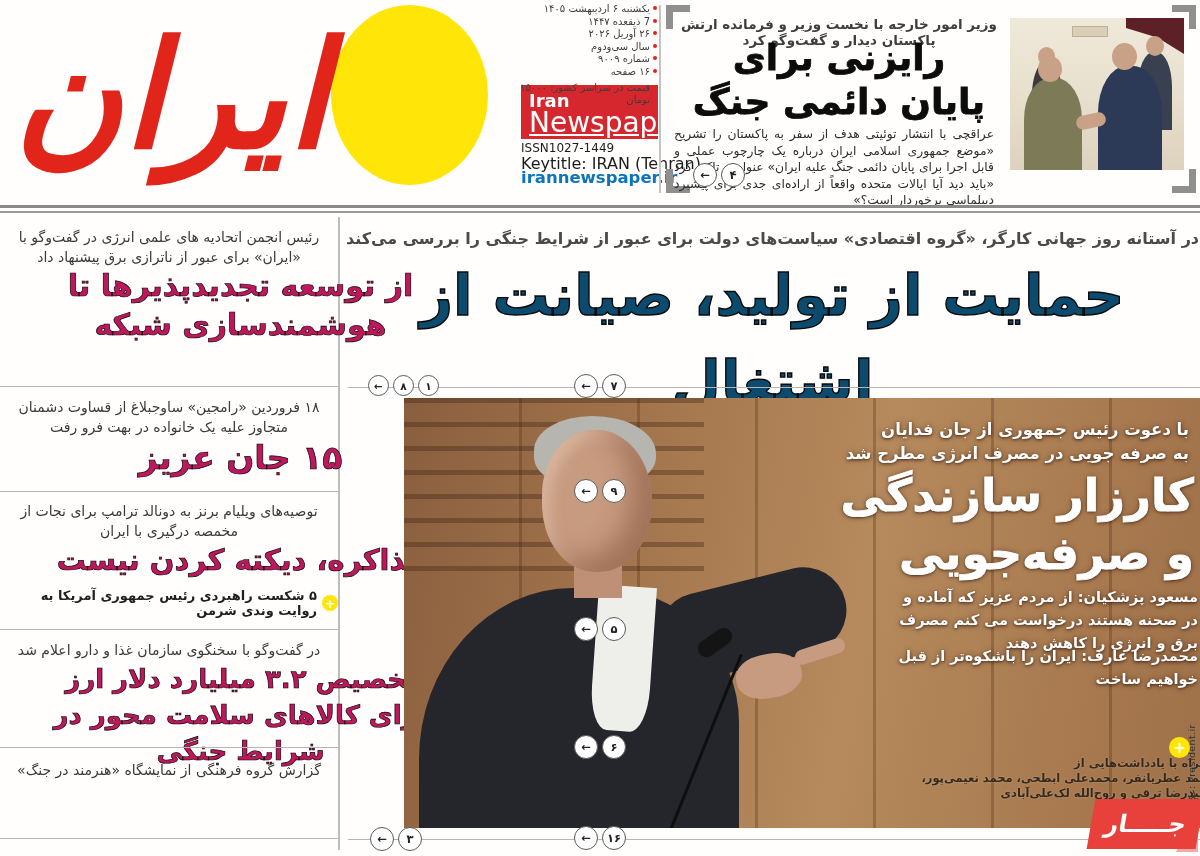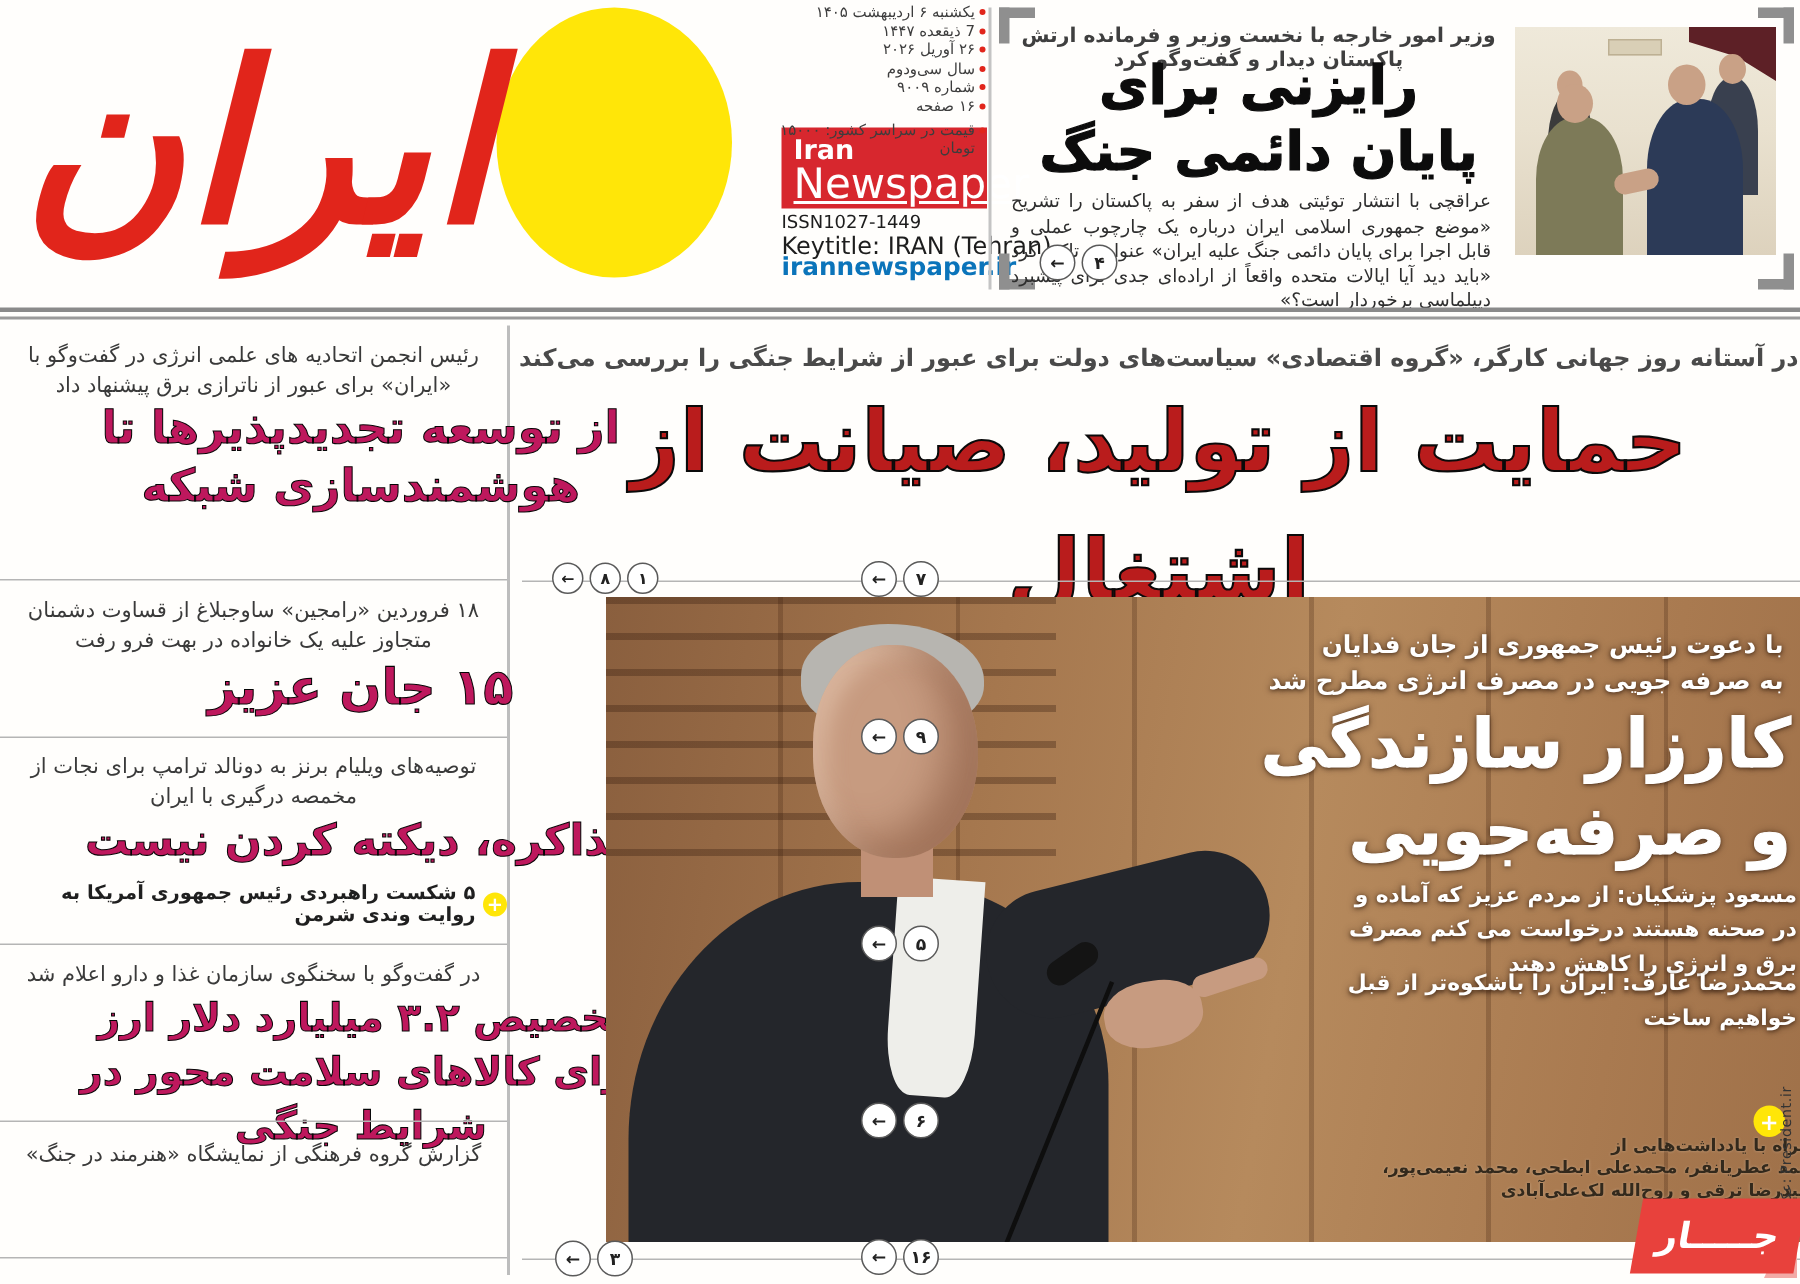--- a/index.html
+++ b/index.html
@@ -88,21 +88,21 @@
     justify-content:center; align-items:center; gap:5px; }
   .plus-circ { width:16px; height:16px; border-radius:50%; background:#ffe608;
     color:#fff; font-size:13px; font-weight:bold; display:flex; align-items:center;
     justify-content:center; flex:0 0 auto; }
   .lc-bullet-text { font-size:13px; font-weight:bold; color:#1f1f1f; }
 
   
   .lead-kicker { left:345px; top:229px; width:855px; text-align:center; direction:rtl;
     font-size:16px; font-weight:bold; color:#4a4a4a; }
   .lead-headline { left:345px; top:252px; width:855px; text-align:center; direction:rtl;
-    font-size:57px; line-height:86px; font-weight:bold; color:#b91c1c;
+    font-size:57px; line-height:86px; font-weight:bold; color:#0c4a6e;
     -webkit-text-stroke:1.4px #0a0a0a; letter-spacing:-1px; }
   .lead-subhead { left:345px; top:345px; width:855px; text-align:center; direction:rtl;
     font-size:16px; font-weight:bold; color:#333; }
   .lead-sep { left:348px; top:387px; width:852px; }
   .lead-refs { left:368px; top:375px; }
   .lead-refs .circ { width:21px; height:21px; font-size:10.5px; }
 
   
   .main-photo { left:360px; top:398px; width:825px; height:430px; overflow:hidden;
     background:

